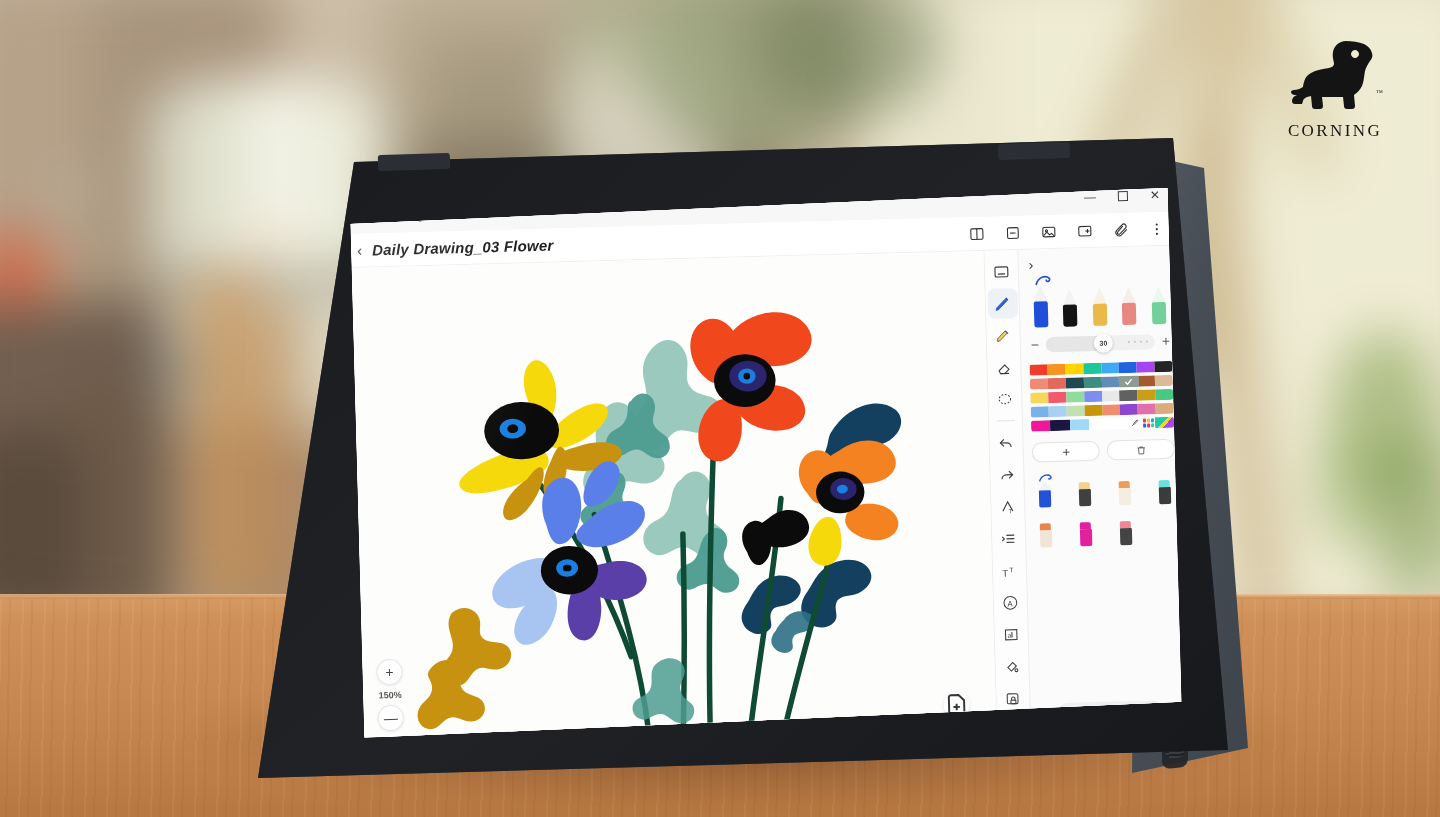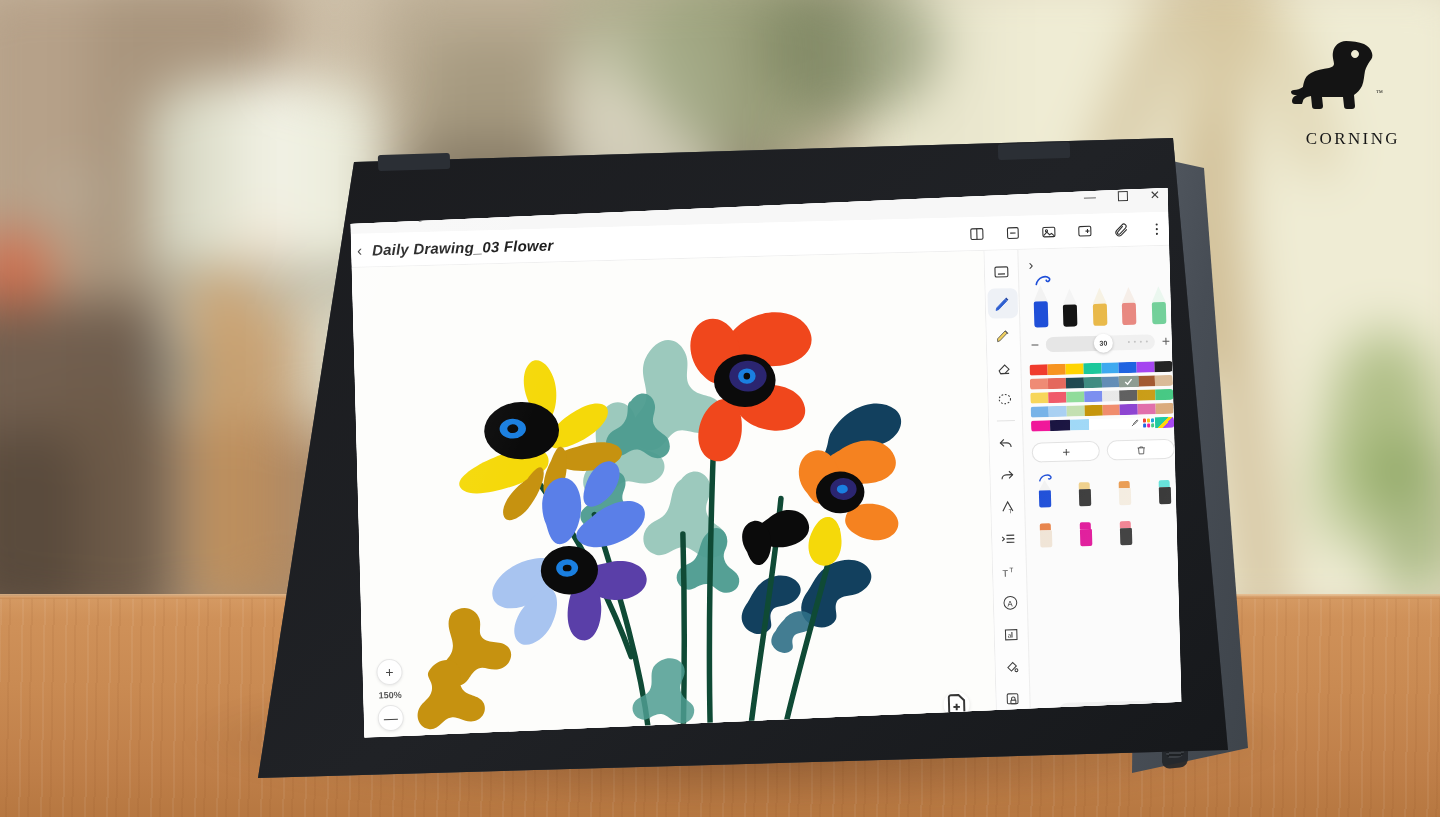--- a/index.html
+++ b/index.html
@@ -63,21 +63,21 @@
     background:linear-gradient(180deg,#d59a63 0%,#cf9159 10%,#c98a52 40%,#bf7f49 75%,#b5763f 100%);}
   .desk-grain{position:absolute;left:0;top:596px;width:1440px;height:230px;opacity:.28;
     background:repeating-linear-gradient(91deg,rgba(255,255,255,.22) 0 2px,rgba(0,0,0,0) 2px 9px,rgba(120,60,20,.25) 9px 11px,rgba(0,0,0,0) 11px 22px);}
   .desk-edge{position:absolute;left:0;top:594px;width:1440px;height:5px;background:linear-gradient(180deg,#e9bd8f,#c98a52);opacity:.85;}
   .desk-shadow{position:absolute;left:180px;top:700px;width:1120px;height:110px;
     background:radial-gradient(ellipse at 50% 35%,rgba(60,30,10,.45),rgba(60,30,10,0) 70%);filter:blur(10px);}
 
   
   #corning{position:absolute;right:40px;top:35px;width:130px;text-align:center;color:#141414;}
   #corning svg{display:block;margin:0 auto;}
-  .corning-word{font-family:"Liberation Serif", serif;font-size:17px;letter-spacing:2.4px;color:#171717;margin-top:16px;text-align:right;}
+  .corning-word{font-family:"Liberation Serif", serif;font-size:17px;letter-spacing:2.4px;color:#171717;margin-top:8px;}
 
   
   #laptop{position:absolute;left:238px;top:138px;width:990px;height:640px;}
   .lid-back{position:absolute;left:0;top:0;width:990px;height:640px;
     clip-path:polygon(116px 24px, 935px 0px, 990px 612px, 20px 640px);
     background:linear-gradient(120deg,#4a4f56 0%,#3b4047 40%,#33373d 100%);
     border-radius:6px;}
   
   .rear-half{position:absolute;left:890px;top:10px;width:180px;height:640px;
     clip-path:polygon(12px 6px, 76px 20px, 120px 600px, 4px 625px);

